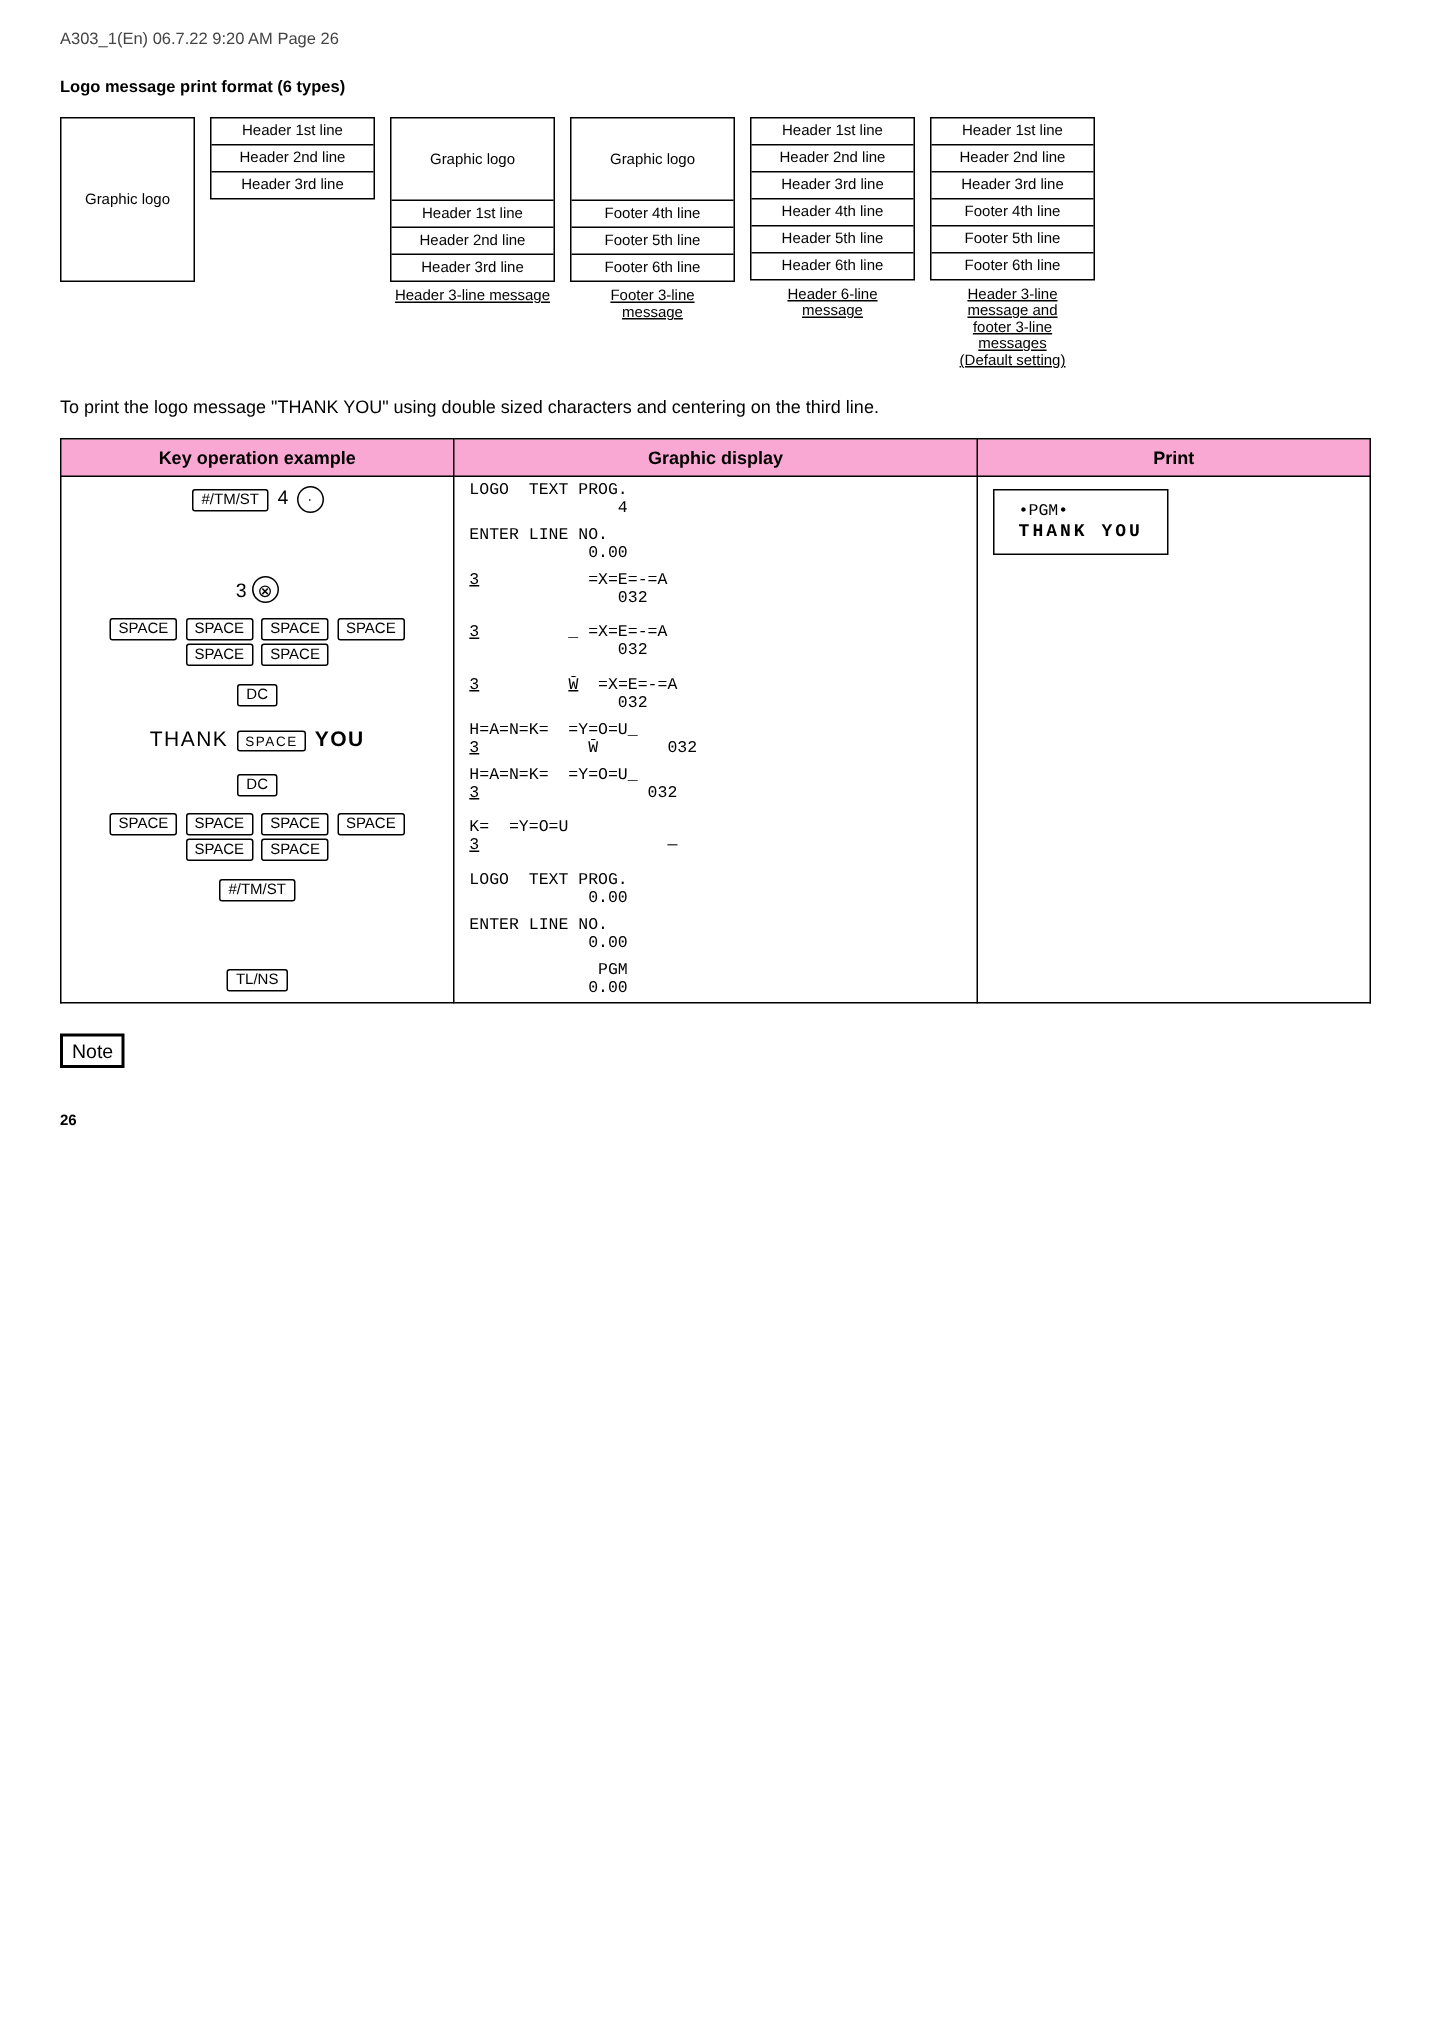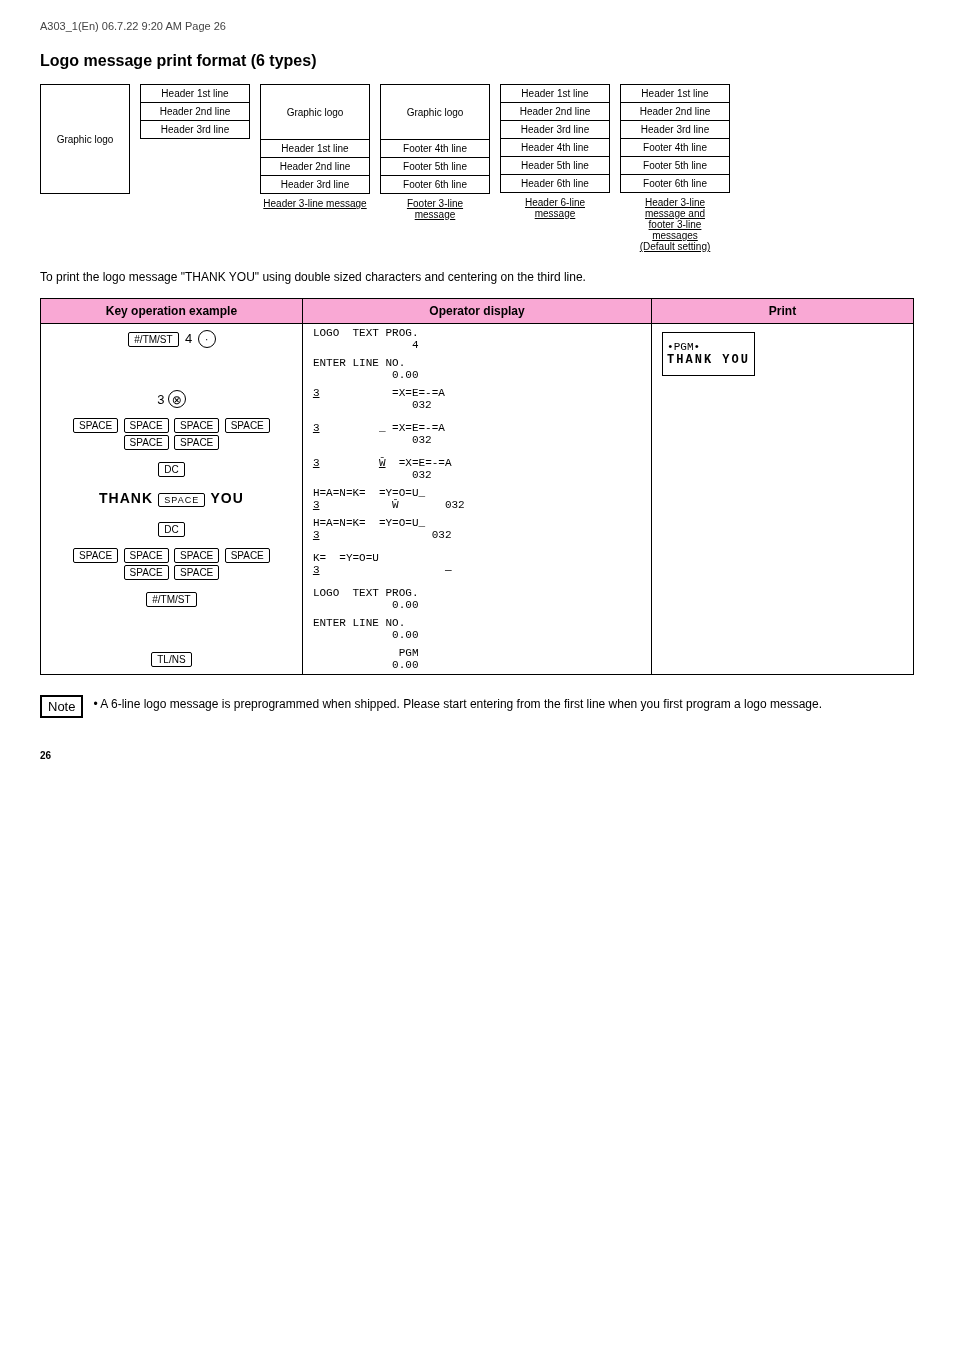--- a/index.html
+++ b/index.html
@@ -7,21 +7,21 @@
       font-family: Arial, sans-serif;
       font-size: 12px;
       background: #fff;
       color: #000;
       width: 954px;
       min-height: 1351px;
       padding: 20px 40px;
     }
     .section-title {
       font-weight: bold;
-      font-size: 16px;
+      font-size: 11px;
       margin-bottom: 14px;
     }
     
     .logo-formats {
       display: flex;
       gap: 10px;
       align-items: flex-start;
       margin-bottom: 6px;
     }
     .format-box {
@@ -121,21 +121,21 @@
     }
     
     .disp {
       font-family: 'Courier New', monospace;
       font-size: 11px;
       white-space: pre;
     }
     
     .print-area {
       border: 1px solid #000;
-      padding: 8px 4px;
+      padding: 8px 16px;
       display: inline-block;
       font-family: 'Courier New', monospace;
     }
     .print-pgm {
       font-size: 11px;
     }
     .print-thankyou {
       font-size: 12px;
       font-weight: bold;
       letter-spacing: 2px;
@@ -239,21 +239,21 @@
 
   </div>
 </div>
 
 <div class="description">To print the logo message "THANK YOU" using double sized characters and centering on the third line.</div>
 
 <table class="operation-table">
   <thead>
     <tr>
       <th class="col-key">Key operation example</th>
-      <th class="col-display">Operator display</th>
+      <th class="col-display">Graphic display</th>
       <th class="col-print">Print</th>
     </tr>
   </thead>
   <tbody>
 
     <tr>
       <td class="col-key">
         <span class="key-btn">#/TM/ST</span>
         <span style="font-size:13px; margin:0 2px;">4</span>
         <span class="key-circle">·</span>
@@ -307,21 +307,21 @@
         <span class="key-btn">DC</span>
       </td>
       <td class="col-display">
         <div class="disp"><u>3</u>&nbsp;&nbsp;&nbsp;&nbsp;&nbsp;&nbsp;&nbsp;&nbsp;&nbsp;<u>W̄</u>&nbsp; =X=E=-=A<br>&nbsp;&nbsp;&nbsp;&nbsp;&nbsp;&nbsp;&nbsp;&nbsp;&nbsp;&nbsp;&nbsp;&nbsp;&nbsp;&nbsp;&nbsp;032</div>
       </td>
       <td class="col-print"></td>
     </tr>
 
     <tr>
       <td class="col-key" style="letter-spacing:1px;">
-        <span style="font-weight:bold; font-size:14px;margin-top:15px;">THANK</span>
+        <span style="font-weight:normal; font-size:14px;margin-top:15px;">THANK</span>
         <span class="key-btn" style="font-size:9px;">SPACE</span>
         <span style="font-weight:bold; font-size:14px;">YOU</span>
       </td>
       <td class="col-display">
         <div class="disp">H=A=N=K=  =Y=O=U_<br><u>3</u>&nbsp;&nbsp;&nbsp;&nbsp;&nbsp;&nbsp;&nbsp;&nbsp;&nbsp;&nbsp;&nbsp;W̄&nbsp;&nbsp;&nbsp;&nbsp;&nbsp;&nbsp;&nbsp;032</div>
       </td>
       <td class="col-print"></td>
     </tr>
 
     <tr>
@@ -377,17 +377,16 @@
       <td class="col-print"></td>
     </tr>
   </tbody>
 </table>
 
 <div class="note-box">
   <div style="border: 2px solid #000; padding: 2px 6px;">
     <span style="font-weight:normal; font-size:13px;">Note</span>
   </div>
   <div class="note-content">
-    <p>• A 6-line logo message is preprogrammed when shipped.  Please start entering from the first line when you first program a logo message.</p>
   </div>
 </div>
 
 <div class="page-number" style="margin-top:30px;">26</div>
 
 </body></html>

